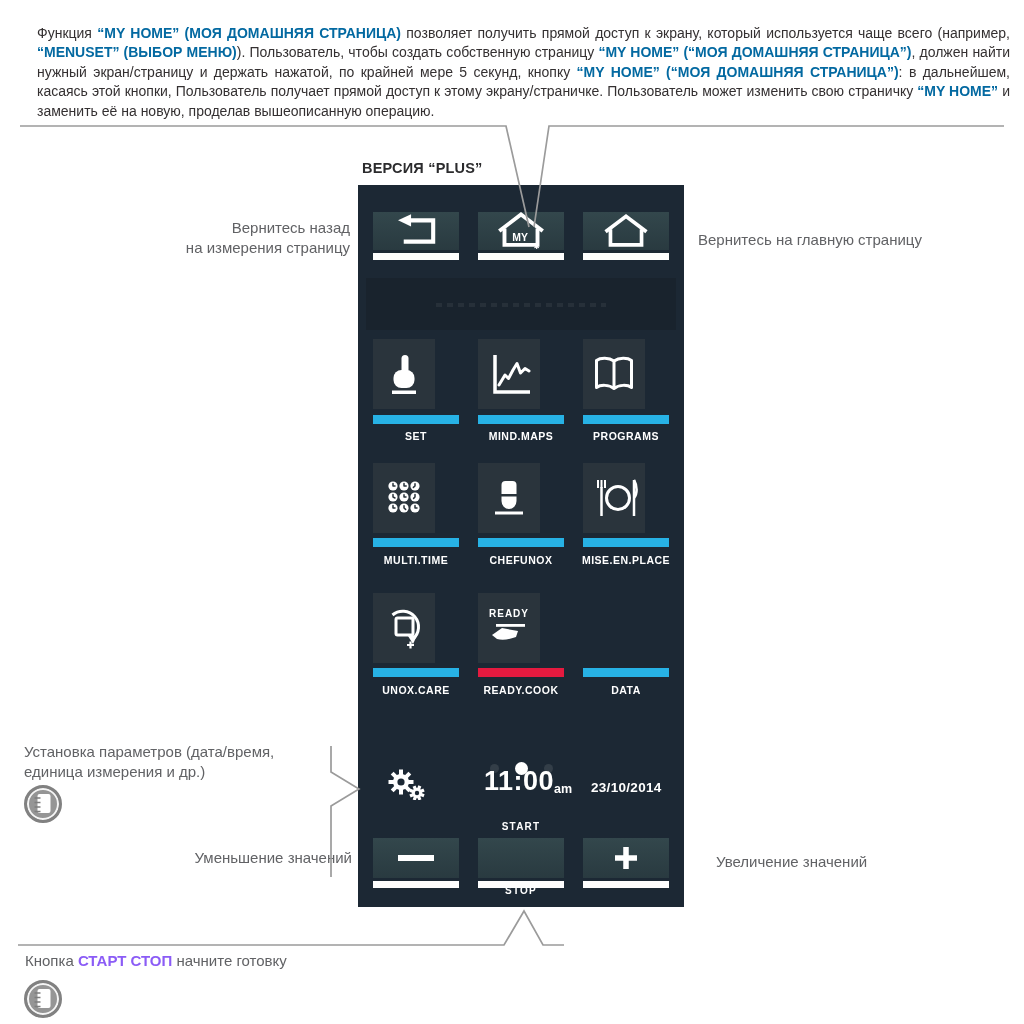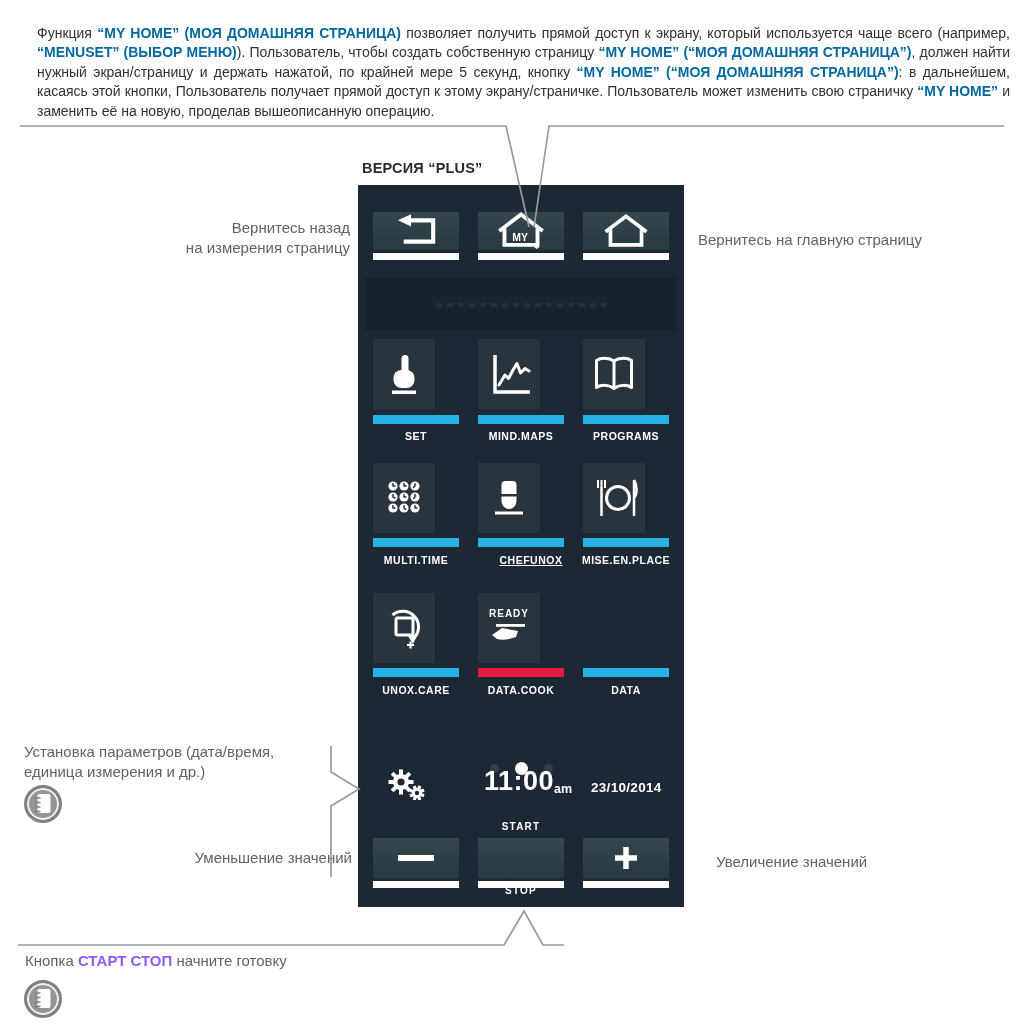--- a/index.html
+++ b/index.html
@@ -166,21 +166,21 @@
     <div class="tilelabel" style="left:-3px;top:369px;">MULTI.TIME</div>
 
     <div class="tile" style="left:120px;top:278px;">
       <svg width="50" height="48" viewBox="0 0 48 48">
         <path d="M16.5 20 V11 a4 4 0 0 1 4 -4 h7 a4 4 0 0 1 4 4 v9 z" fill="#fff"></path>
         <path d="M16.5 22.5 h15 v4.5 a7.5 8 0 0 1 -15 0 z" fill="#fff"></path>
         <rect x="10" y="37.5" width="28" height="3" fill="#fff"></rect>
       </svg>
     </div>
     <div class="tilebar" style="left: 120px; top: 353px; background: rgb(39, 178, 229);"></div>
-    <div class="tilelabel" style="left:112px;top:369px;text-decoration:underline;">CHEFUNOX</div>
+    <div class="tilelabel" style="left:102px;top:369px;">CHEFUNOX</div>
 
     <div class="tile" style="left:225px;top:278px;">
       <svg width="50" height="48" viewBox="0 0 48 48">
         <path d="M8 6 V14 M11.5 6 V14 M15 6 V14" stroke="#fff" stroke-width="2" fill="none"></path>
         <path d="M11.5 13 V42" stroke="#fff" stroke-width="2.5" fill="none"></path>
         <circle cx="28" cy="24" r="11.5" stroke="#fff" stroke-width="3" fill="none"></circle>
         <path d="M44 6 V42" stroke="#fff" stroke-width="2.5" fill="none"></path>
         <path d="M44 6 C47.5 12 47.5 20 44 24" stroke="#fff" stroke-width="2.5" fill="none"></path>
       </svg>
     </div>
@@ -199,21 +199,21 @@
     <div class="tilelabel" style="left:-3px;top:499px;">UNOX.CARE</div>
 
     <div class="tile" style="left:120px;top:408px;">
       <svg width="50" height="48" viewBox="0 0 48 48">
         <text x="24" y="13" text-anchor="middle" font-size="10" font-weight="bold" fill="#fff" letter-spacing="1">READY</text>
         <rect x="11" y="20" width="29" height="2.8" fill="#fff"></rect>
         <path d="M7 31 L17 24 L33 27 L31 33 Q20 37 12 35 Z" fill="#fff"></path>
       </svg>
     </div>
     <div class="tilebar" style="left: 120px; top: 483px; background: rgb(229, 26, 63);"></div>
-    <div class="tilelabel" style="left:102px;top:499px;">DATA.COOK</div>
+    <div class="tilelabel" style="left:102px;top:499px;">READY.COOK</div>
 
     <div class="tilebar" style="left: 225px; top: 483px; background: rgb(39, 178, 229);"></div>
     <div class="tilelabel" style="left:207px;top:499px;">DATA</div>
 
     <div class="dots">
       <span class="dot"></span>
       <span class="dot active"></span>
       <span class="dot"></span>
     </div>
 

